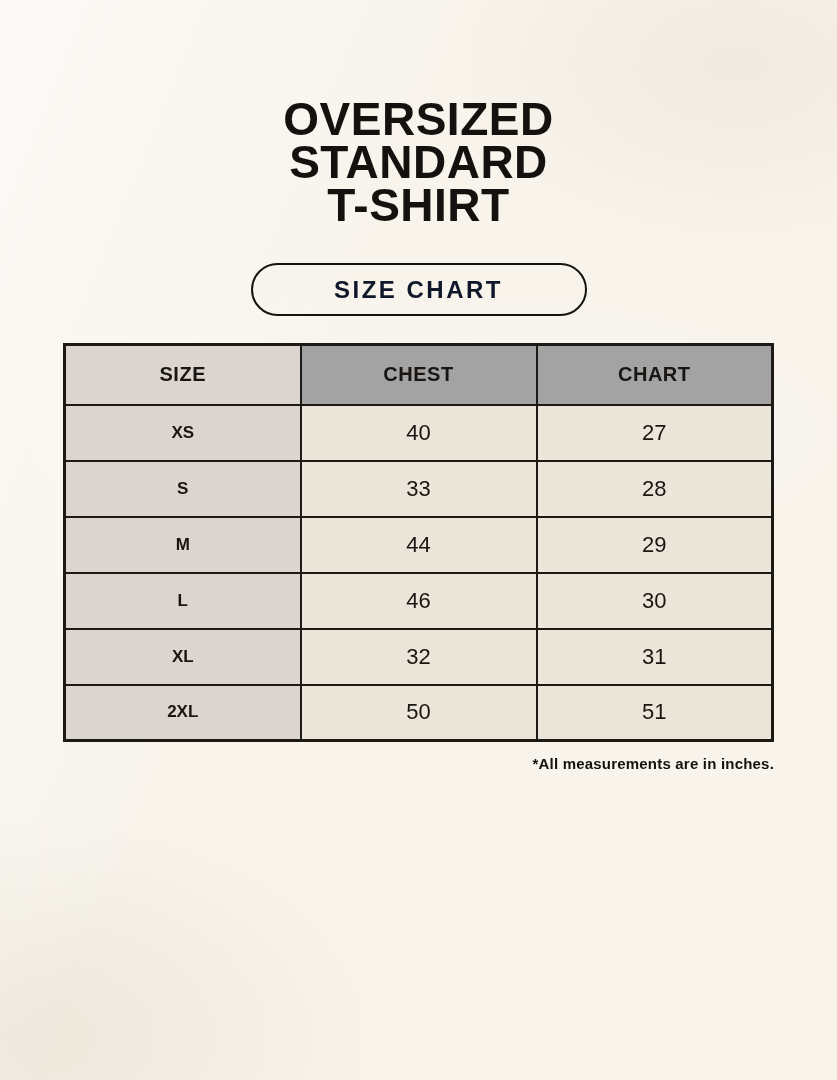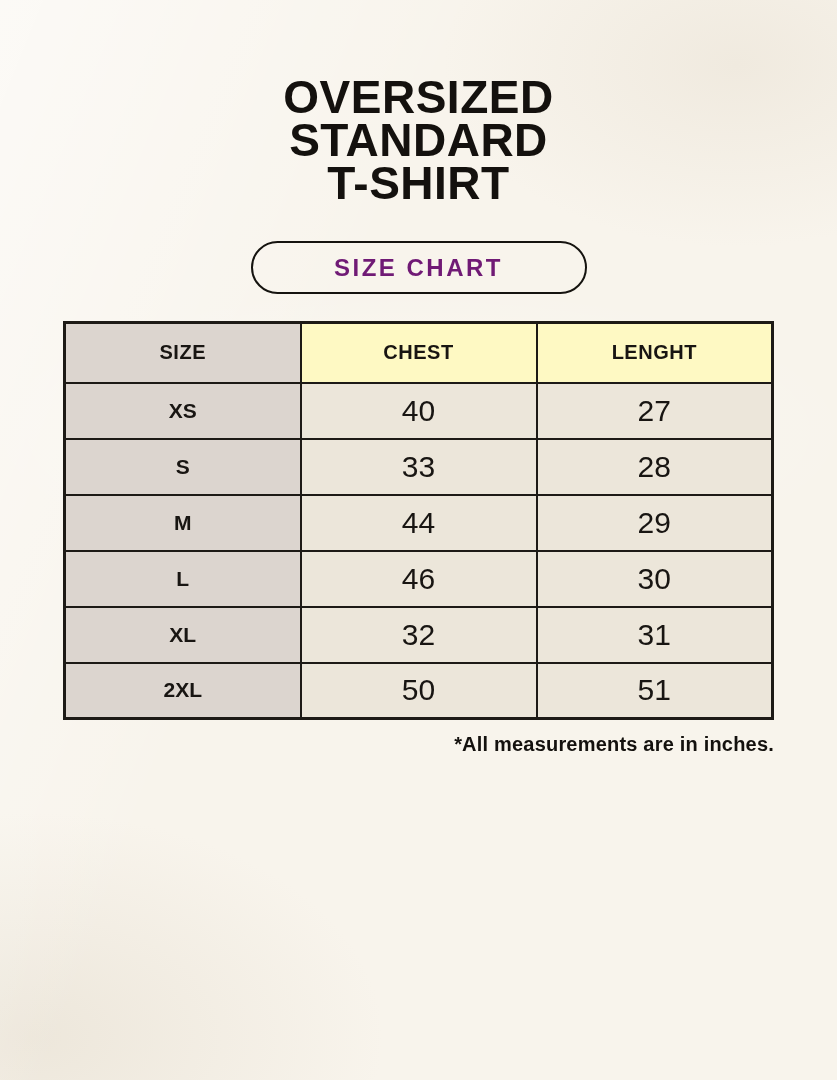--- a/index.html
+++ b/index.html
@@ -11,21 +11,21 @@
     background-image:
       linear-gradient(112deg, rgba(255,255,255,0.55) 0%, rgba(255,255,255,0) 38%),
       radial-gradient(ellipse 420px 260px at 88% 6%, rgba(232,224,210,0.50), transparent 70%),
       radial-gradient(ellipse 500px 320px at 4% 96%, rgba(228,220,205,0.55), transparent 70%),
       radial-gradient(ellipse 600px 200px at 50% 40%, rgba(255,255,255,0.35), transparent 75%);
     overflow: hidden;
   }
   .page { width: 837px; height: 1080px; position: relative; }
 
   .title-block {
-    padding-top: 76px;
+    padding-top: 98px;
     text-align: center;
     font-weight: bold;
     font-size: 46px;
     line-height: 43px;
     letter-spacing: 0.5px;
     color: #14110e;
   }
 
   .badge {
     width: 336px;
@@ -33,21 +33,21 @@
     margin: 36px auto 0 auto;
     border: 2px solid #15130f;
     border-radius: 28px;
     background: transparent;
     display: flex;
     align-items: center;
     justify-content: center;
     font-size: 24px;
     font-weight: bold;
     letter-spacing: 2.5px;
-    color: #701a75;
+    color: #0f172a;
   }
 
   .size-table {
     width: 711px;
     margin: 27px auto 0 auto;
     border-collapse: collapse;
     table-layout: fixed;
     border: 3px solid #1d1a16;
   }
   .size-table th, .size-table td {
@@ -56,29 +56,29 @@
     vertical-align: middle;
   }
   .size-table th {
     height: 60px;
     font-size: 20px;
     font-weight: bold;
     letter-spacing: 0.5px;
   }
   .size-table td { height: 56px; }
   .col-size  { background: #dcd5cf; }
-  .col-pink  { background: #fef9c3; }
-  td.size-cell { font-weight: bold; font-size: 21px; background: #dcd5cf; }
-  td.num-cell  { font-weight: normal; font-size: 30px; background: #ece6da; }
+  .col-pink  { background: #a3a3a3; }
+  td.size-cell { font-weight: bold; font-size: 17px; background: #dcd5cf; }
+  td.num-cell  { font-weight: normal; font-size: 22px; background: #ece6da; }
 
   .footnote {
     width: 711px;
     margin: 13px auto 0 auto;
     text-align: right;
-    font-size: 20px;
+    font-size: 15px;
     font-weight: bold;
     letter-spacing: 0.2px;
     color: #14110e;
   }
 </style>
 </head>
 <body>
 
 <div class="page">
 
@@ -90,21 +90,21 @@
 
   <div class="badge">
     <span>SIZE CHART</span>
   </div>
 
   <table class="size-table">
     <thead>
       <tr>
         <th class="col-size">SIZE</th>
         <th class="col-pink">CHEST</th>
-        <th class="col-pink">LENGHT</th>
+        <th class="col-pink">CHART</th>
       </tr>
     </thead>
     <tbody>
       <tr>
         <td class="size-cell">XS</td>
         <td class="num-cell">40</td>
         <td class="num-cell">27</td>
       </tr>
       <tr>
         <td class="size-cell">S</td>

